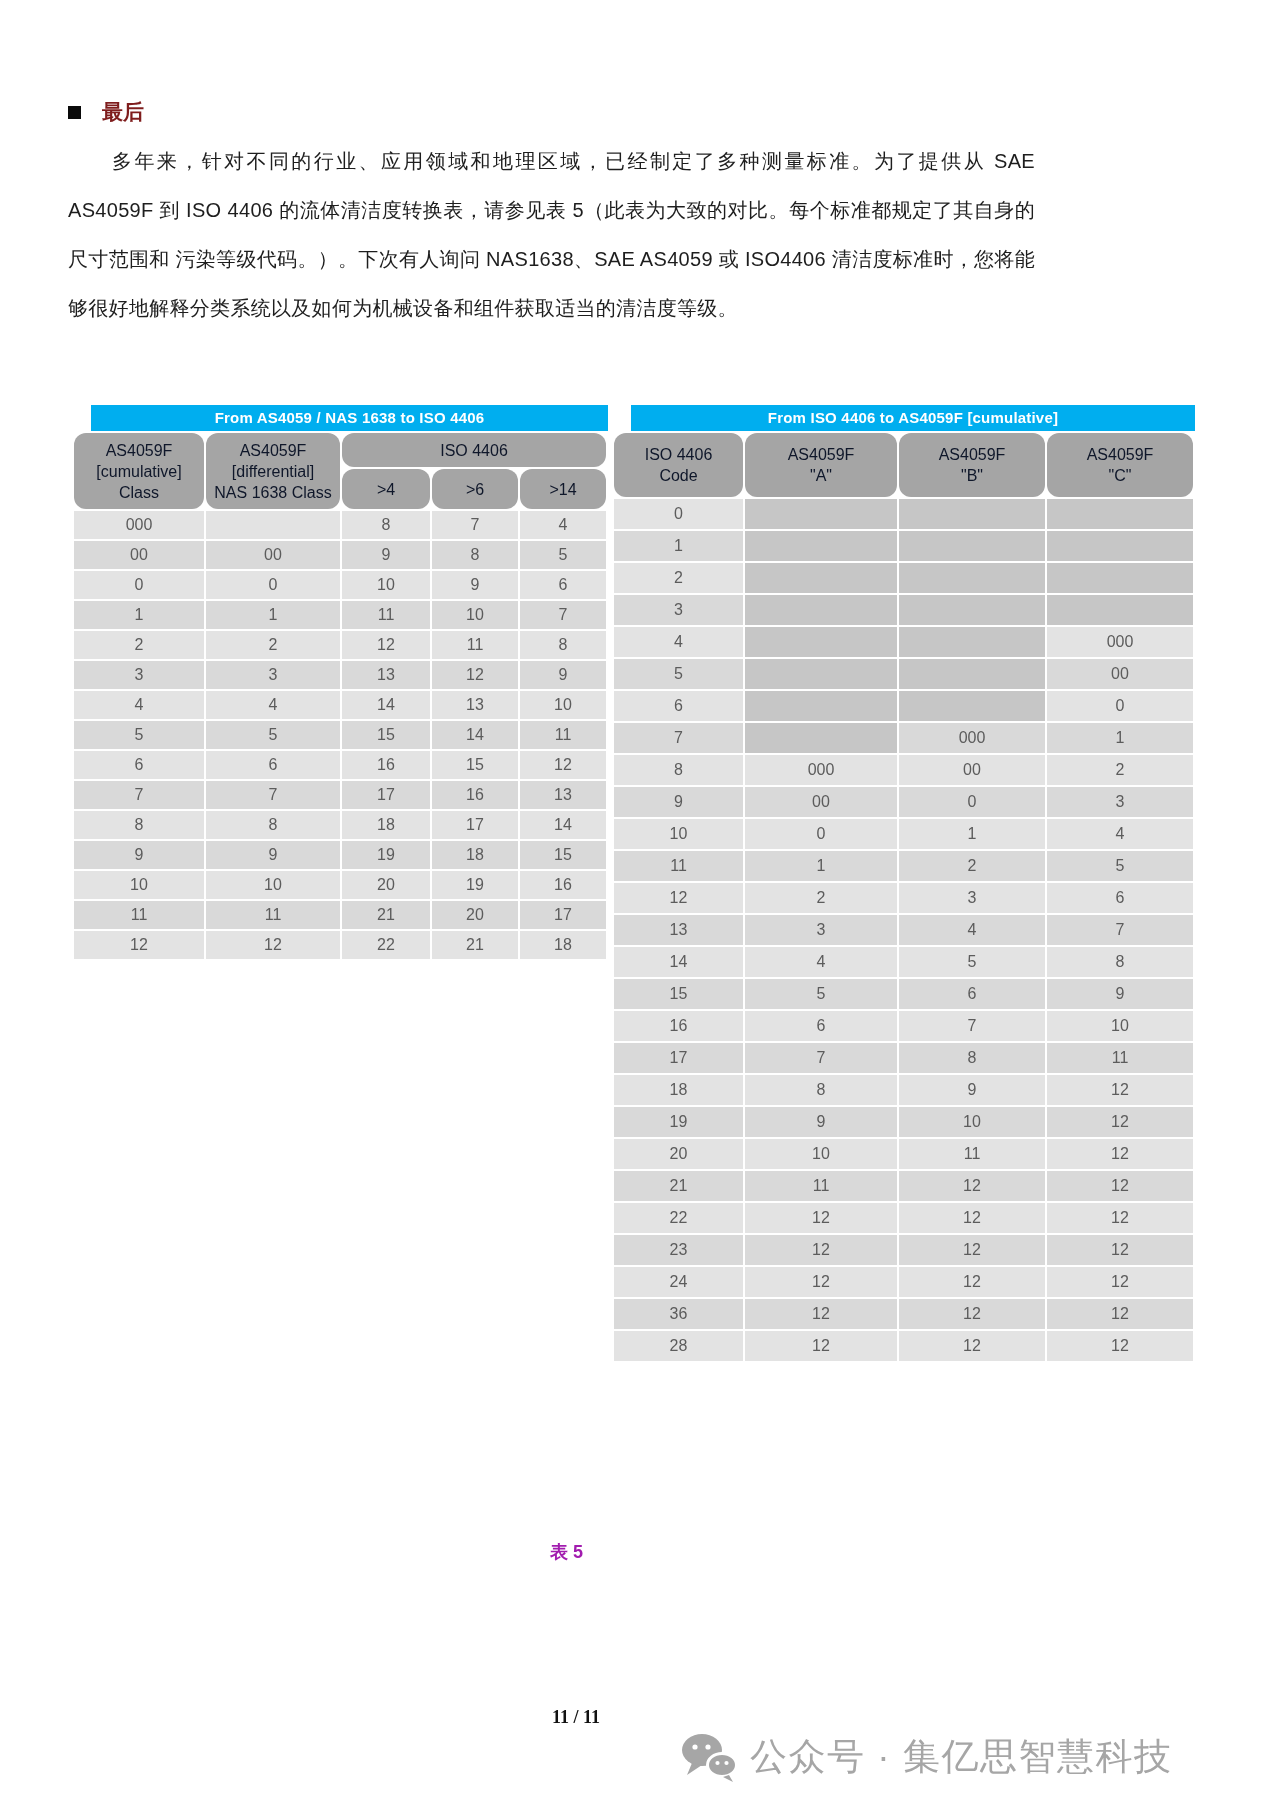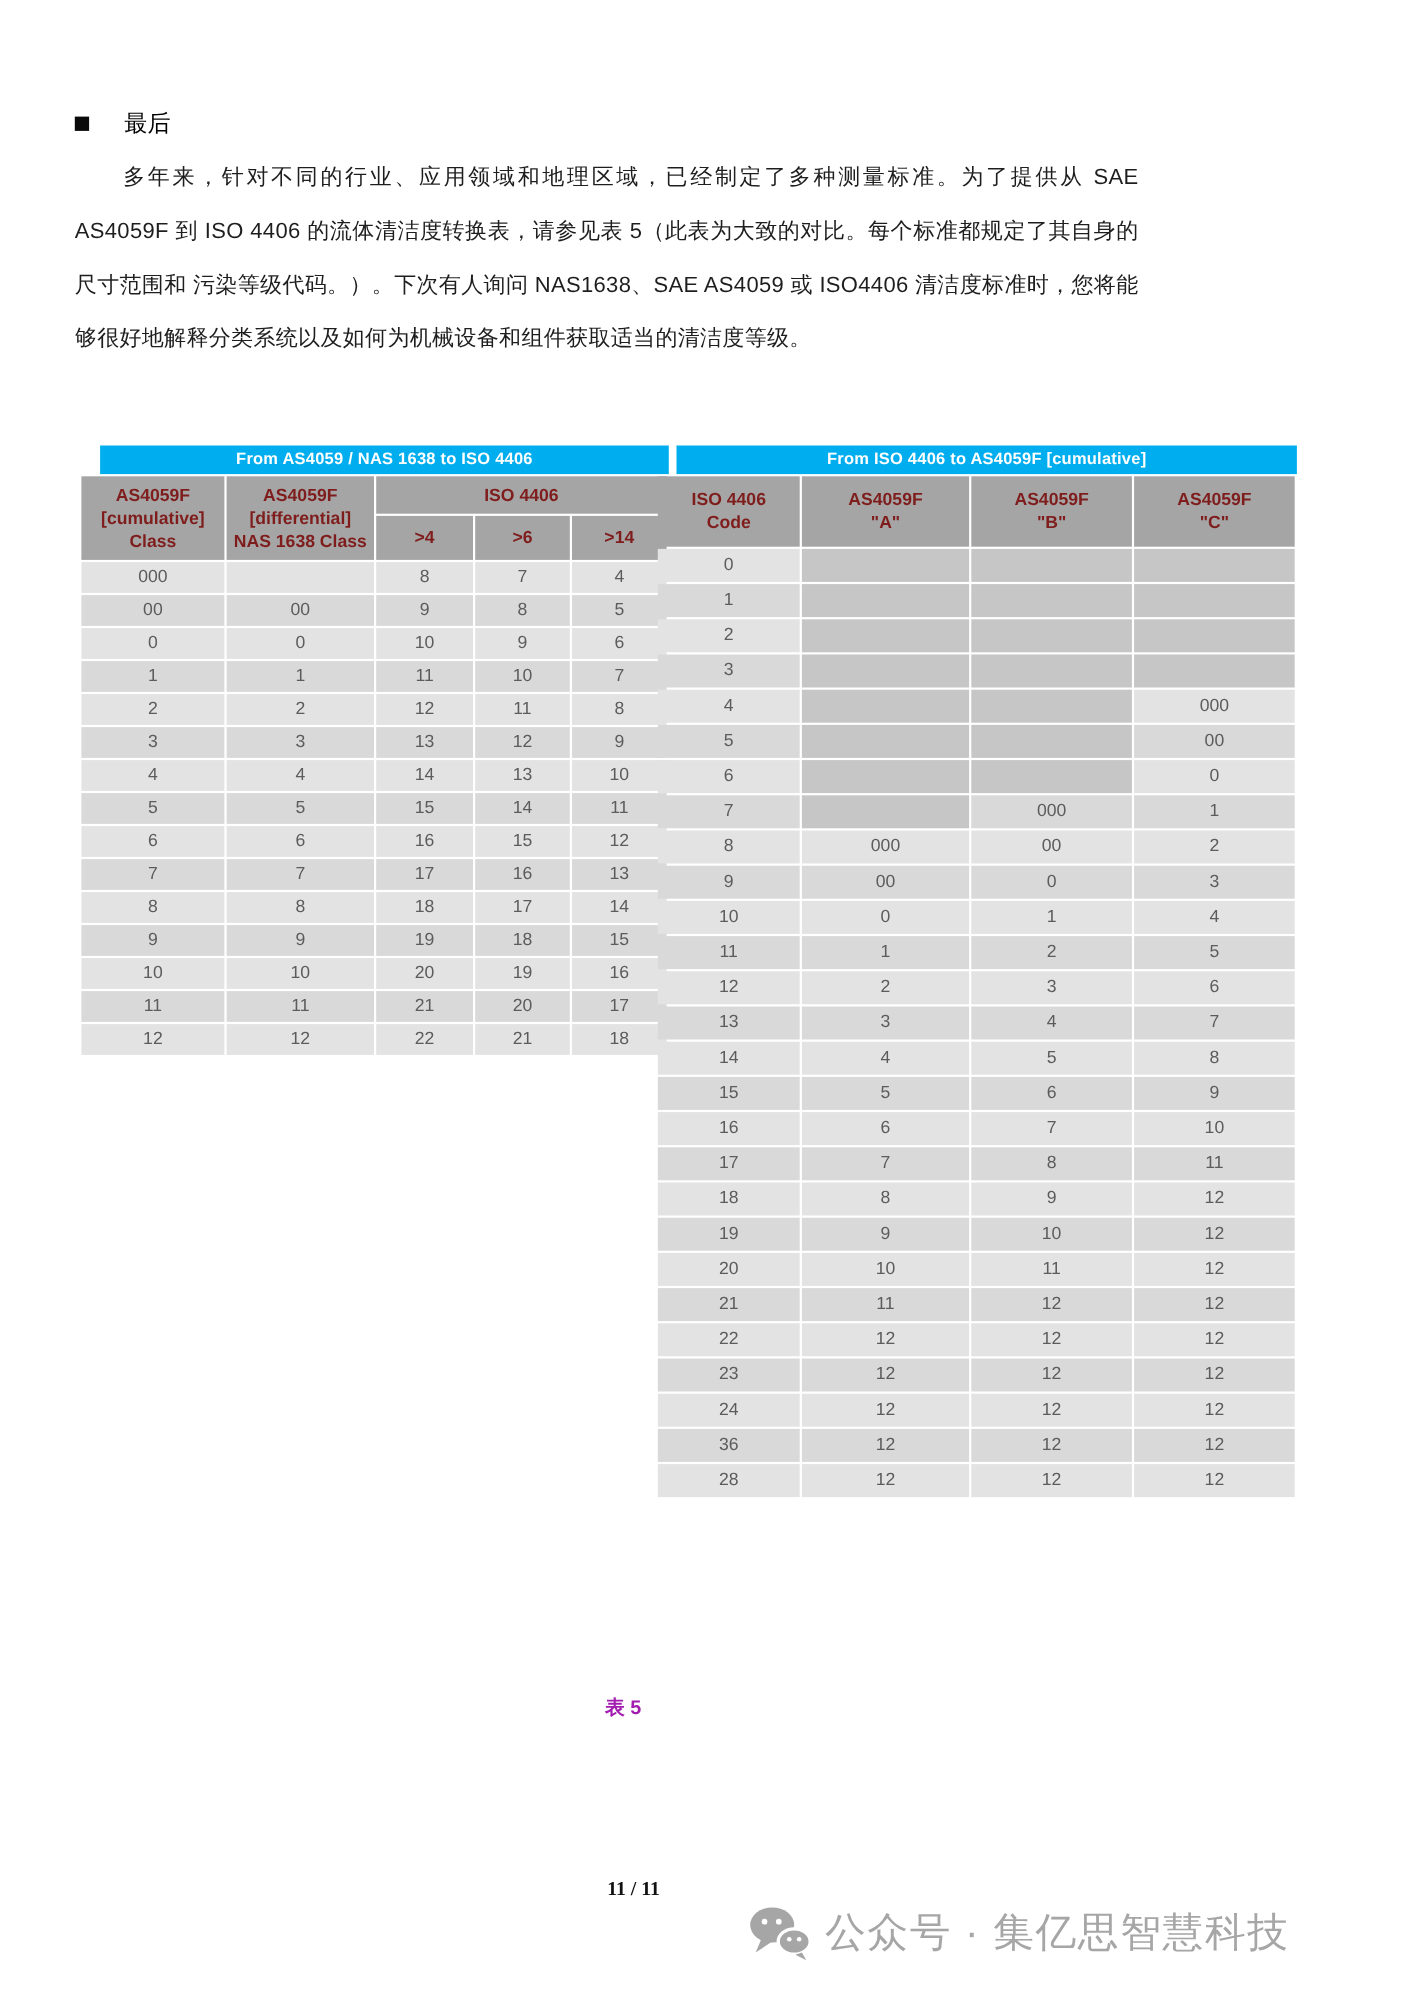--- a/index.html
+++ b/index.html
@@ -2,36 +2,36 @@
 <html><head>
 <meta charset="utf-8">
 <style>
   * { margin:0; padding:0; box-sizing:border-box; }
   html,body { background:#ffffff; }
   body { font-family:"Liberation Sans", sans-serif; }
   .page { position:relative; width:1280px; height:1810px; background:#fff; overflow:hidden; }
 
   .heading { position:absolute; left:68px; top:98px; display:flex; align-items:center; gap:21px; }
   .bullet { width:13px; height:13px; background:#0a0a0a; display:inline-block; }
-  .heading-text { font-size:21px; font-weight:normal; color:#000000;margin-left:11px; }
+  .heading-text { font-size:21px; font-weight:bold; color:#7f1d1d; }
 
   .body-text { position:absolute; left:68px; top:137px; width:967px;
                font-size:20px; line-height:49px; color:#1e1e1e;
                text-align:justify; text-indent:2.2em; letter-spacing:0.3px; }
 
   .table-wrap { position:absolute; }
   .table-wrap.left  { left:72px;  top:405px; width:536px; }
-  .table-wrap.right { left:596px; top:405px; width:583px; }
+  .table-wrap.right { left:612px; top:405px; width:583px; }
 
   .table-title { height:26px; line-height:26px; background:#00AEEF; color:#ffffff;
                  font-weight:bold; font-size:15px; text-align:center; letter-spacing:0.2px;margin-left:19px; }
 
   table.tbl { border-collapse:separate; border-spacing:2px; width:100%; table-layout:fixed; }
-  .tbl th { background:#A5A5A5; color:#7f1d1d; font-size:16px; font-weight:bold;
-            text-align:center; vertical-align:middle; line-height:21px; }
+  .tbl th { background:#A5A5A5; color:#0f172a; font-size:16px; font-weight:normal;
+            text-align:center; vertical-align:middle; line-height:21px;border-radius:12px; }
   .tbl th.grouphdr { height:34px; }
   .tbl th.subhdr   { height:40px; }
   .tbl.right-tbl th { height:64px; }
   .tbl td { background:#E3E3E3; color:#5c5c5c; font-size:16px; text-align:center;
             vertical-align:middle; height:28px; }
   .tbl.right-tbl td { height:30px; }
   .tbl tbody tr:nth-child(even) td { background:#D9D9D9; }
   .tbl td.empty-dark { background:#C6C6C6 !important; }
 
   .caption { position:absolute; left:550px; top:1540px; font-size:18px; font-weight:bold; color:#a21caf; }

